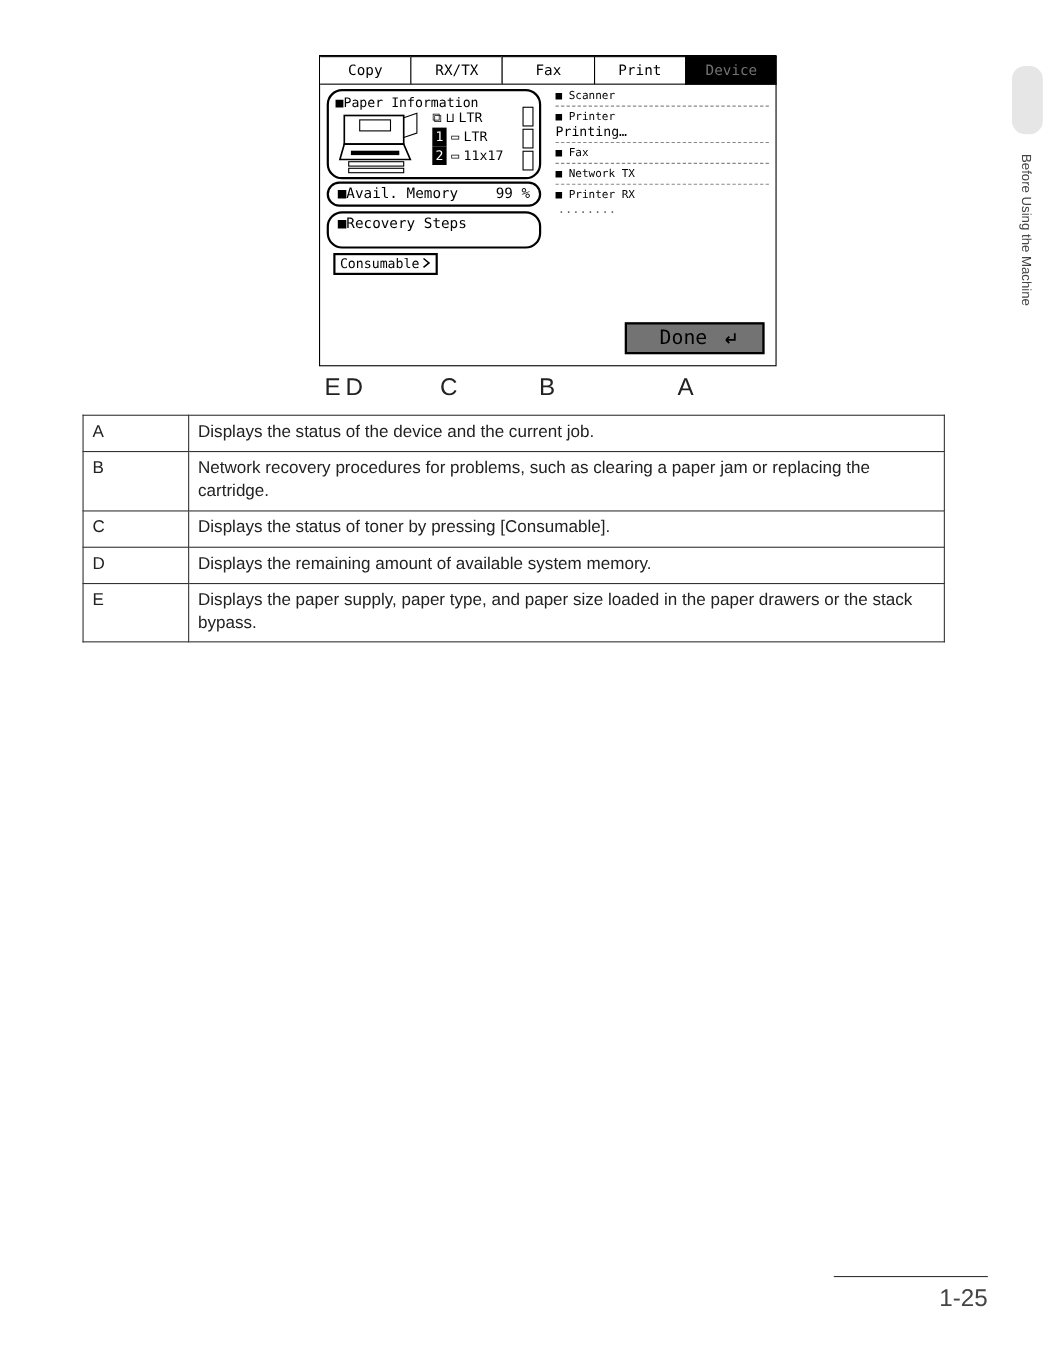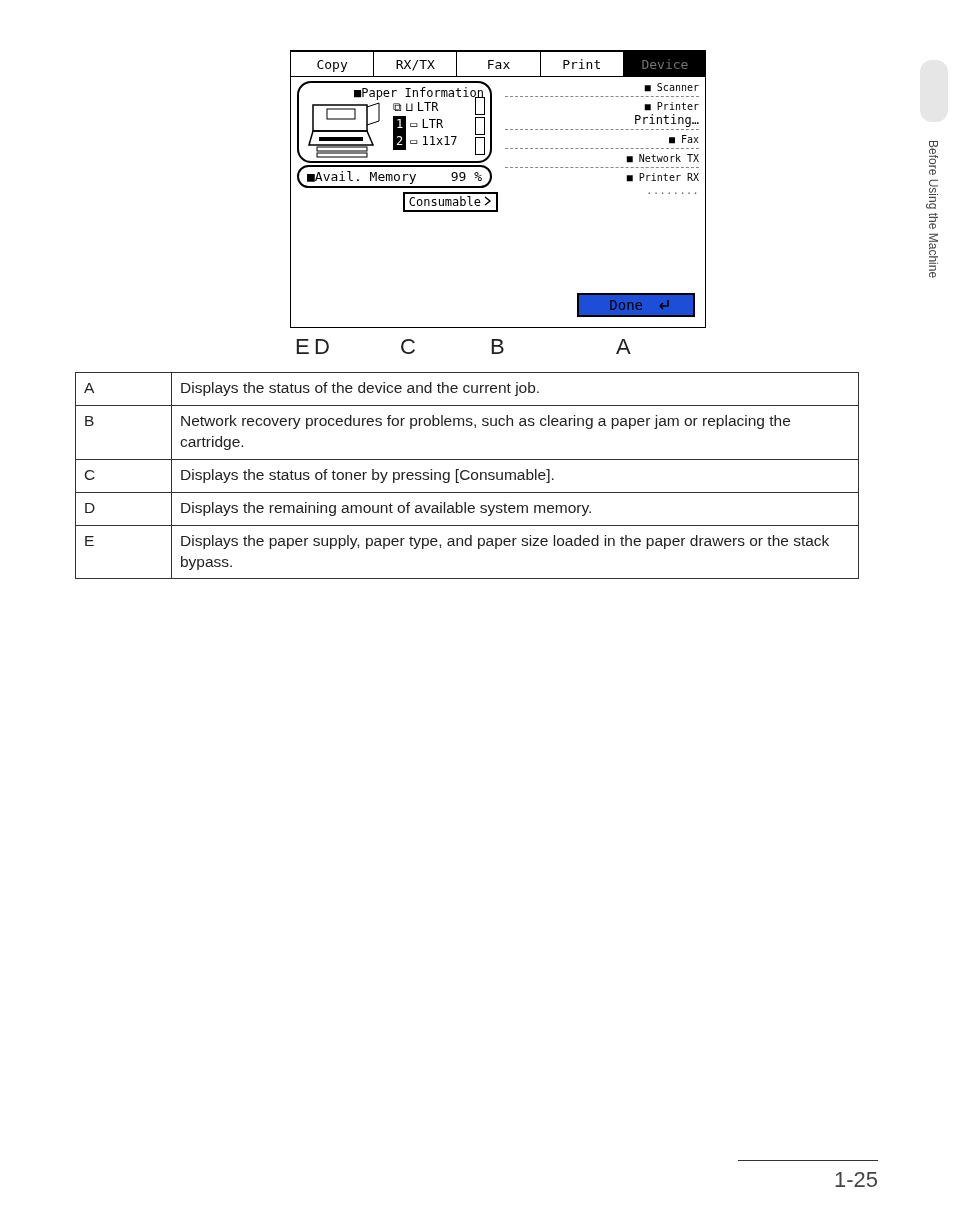--- a/index.html
+++ b/index.html
@@ -74,21 +74,20 @@
   .tab.selected {
     background: #000;
     color: #737373;
   }
   .screen-body {
     display: flex;
     height: 210px;
   }
   .col {
     position: relative;
-    text-align: right;
   }
   .col-left {
     width: 208px;
     border-right: 1px dotted transparent;
   }
   .col-right {
     flex: 1;
     padding: 4px 6px 0 6px;
   }
   .panel {
@@ -160,22 +159,22 @@
 
   .done-row {
     text-align: right;
     padding: 6px 10px 10px 0;
   }
   .done-btn {
     display:inline-flex; align-items:center; gap:12px;
     border: 2px solid #000;
     padding: 2px 22px 2px 30px;
     font-family: "Lucida Console", Monaco, monospace;
-    font-size: 14px;
-    background:#1d4ed8;
+    font-size: 18px;
+    background:#737373;
   }
   .enter-icon svg { display:block; }
 
   
   .callouts {
     position: relative;
     height: 36px;
     font-family: "Helvetica Neue", Arial, sans-serif;
     font-size: 22px;
     color: #222;
@@ -223,21 +222,21 @@
     font-size: 15px;
     color: #444;
     line-height: 1.35;
     width: 810px;
   }
 
   
   .footer {
     position: absolute;
     bottom: 34px;
-    right: 76px;
+    right: 56px;
     text-align: right;
   }
   .footer .rule {
     border-top: 1px solid #333;
     width: 140px;
     margin-left:auto;
     margin-bottom: 6px;
   }
   .footer .pg {
     font-family: "Myriad Pro","Segoe UI","Helvetica Neue",Arial,sans-serif;
@@ -311,20 +310,23 @@
               <div class="gauge"></div>
               <div class="gauge"></div>
             </div>
           </div>
 
           <div class="panel avail">
             <span>■Avail. Memory</span>
             <span>99 %</span>
           </div>
 
+          <div class="panel recovery">
+            <span>■Recovery Steps</span>
+          </div>
 
           <div class="consumable-wrap">
             <span class="consumable-btn">
               <span>Consumable</span>
               <span class="tri">
                 <svg width="8" height="10" viewBox="0 0 8 10">
                     <path d="M1 1 L6 5 L1 9" fill="none" stroke="#000" stroke-width="1.4"></path>
                   </svg>
               </span>
             </span>

